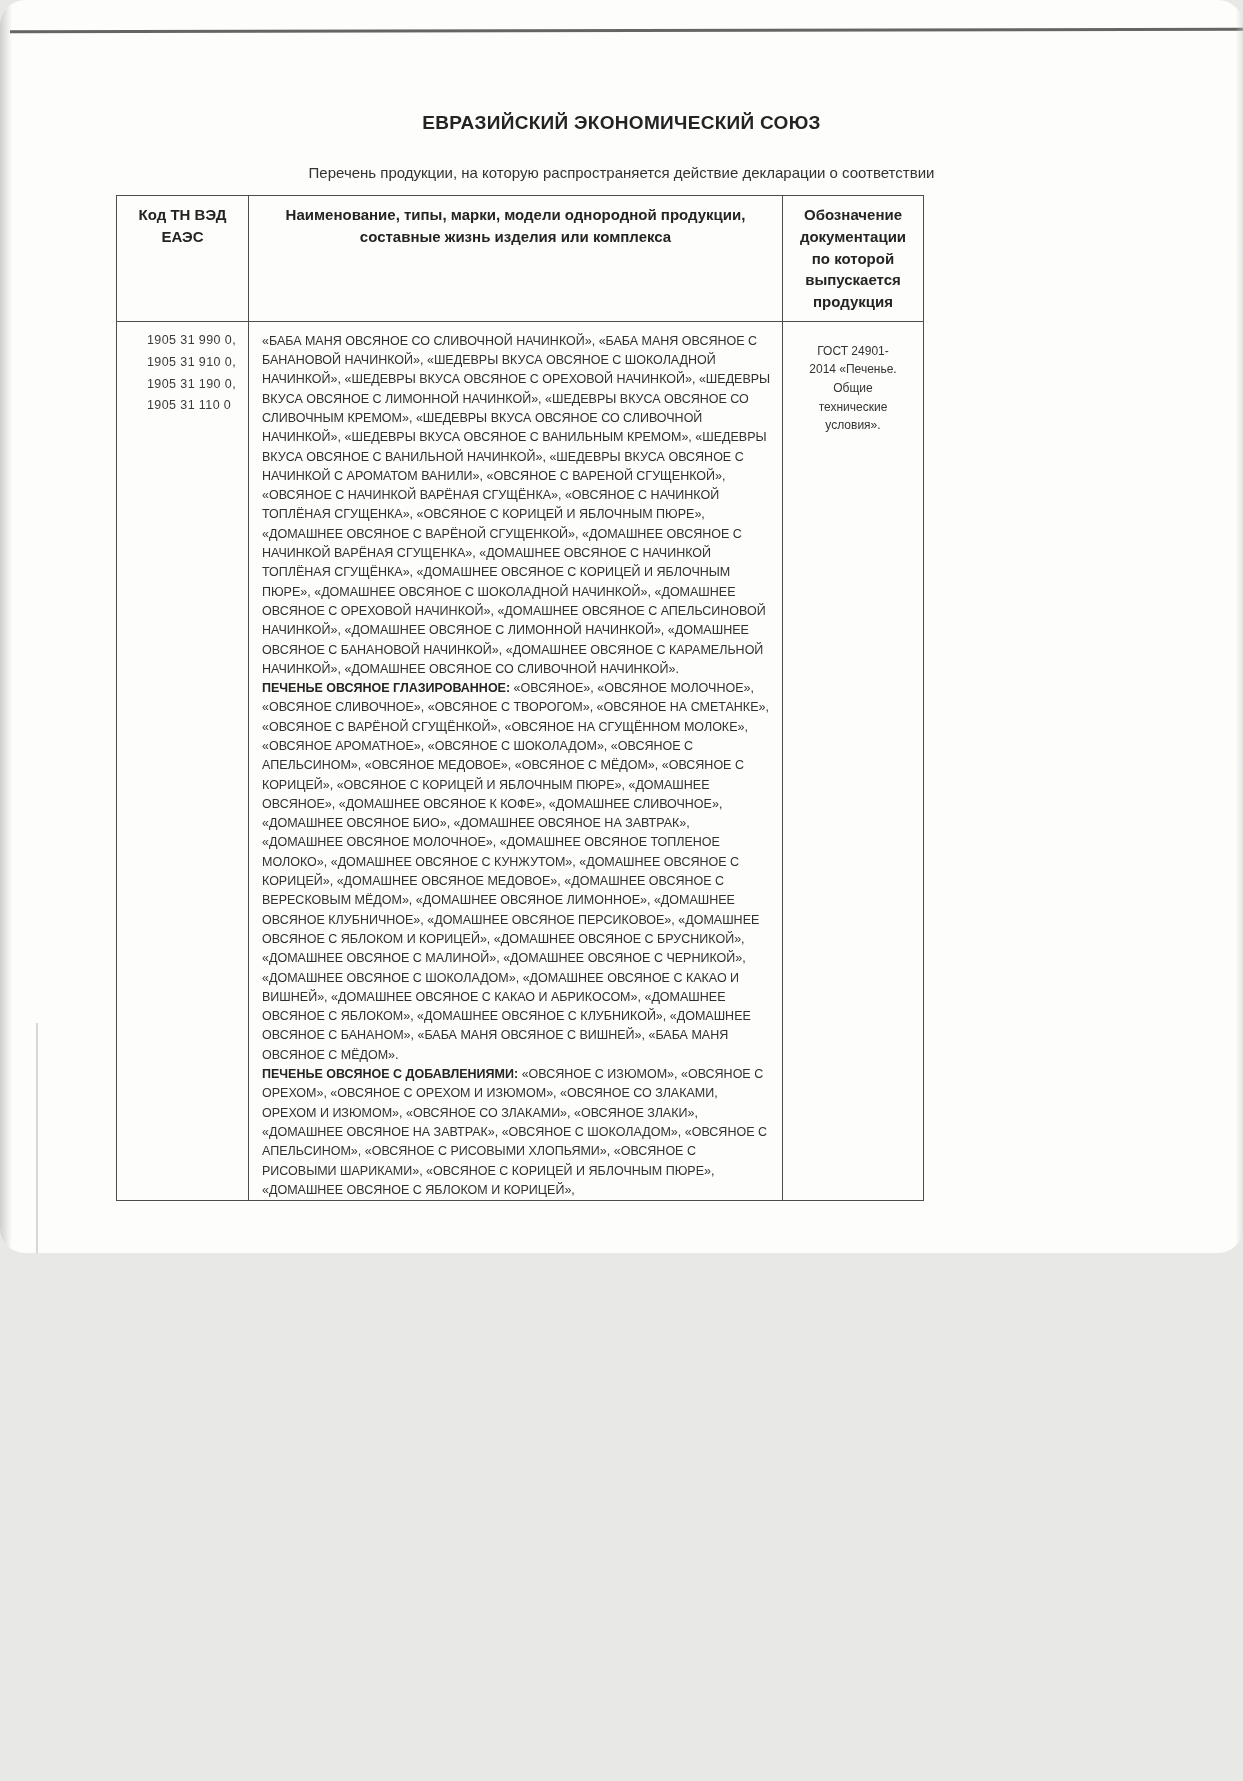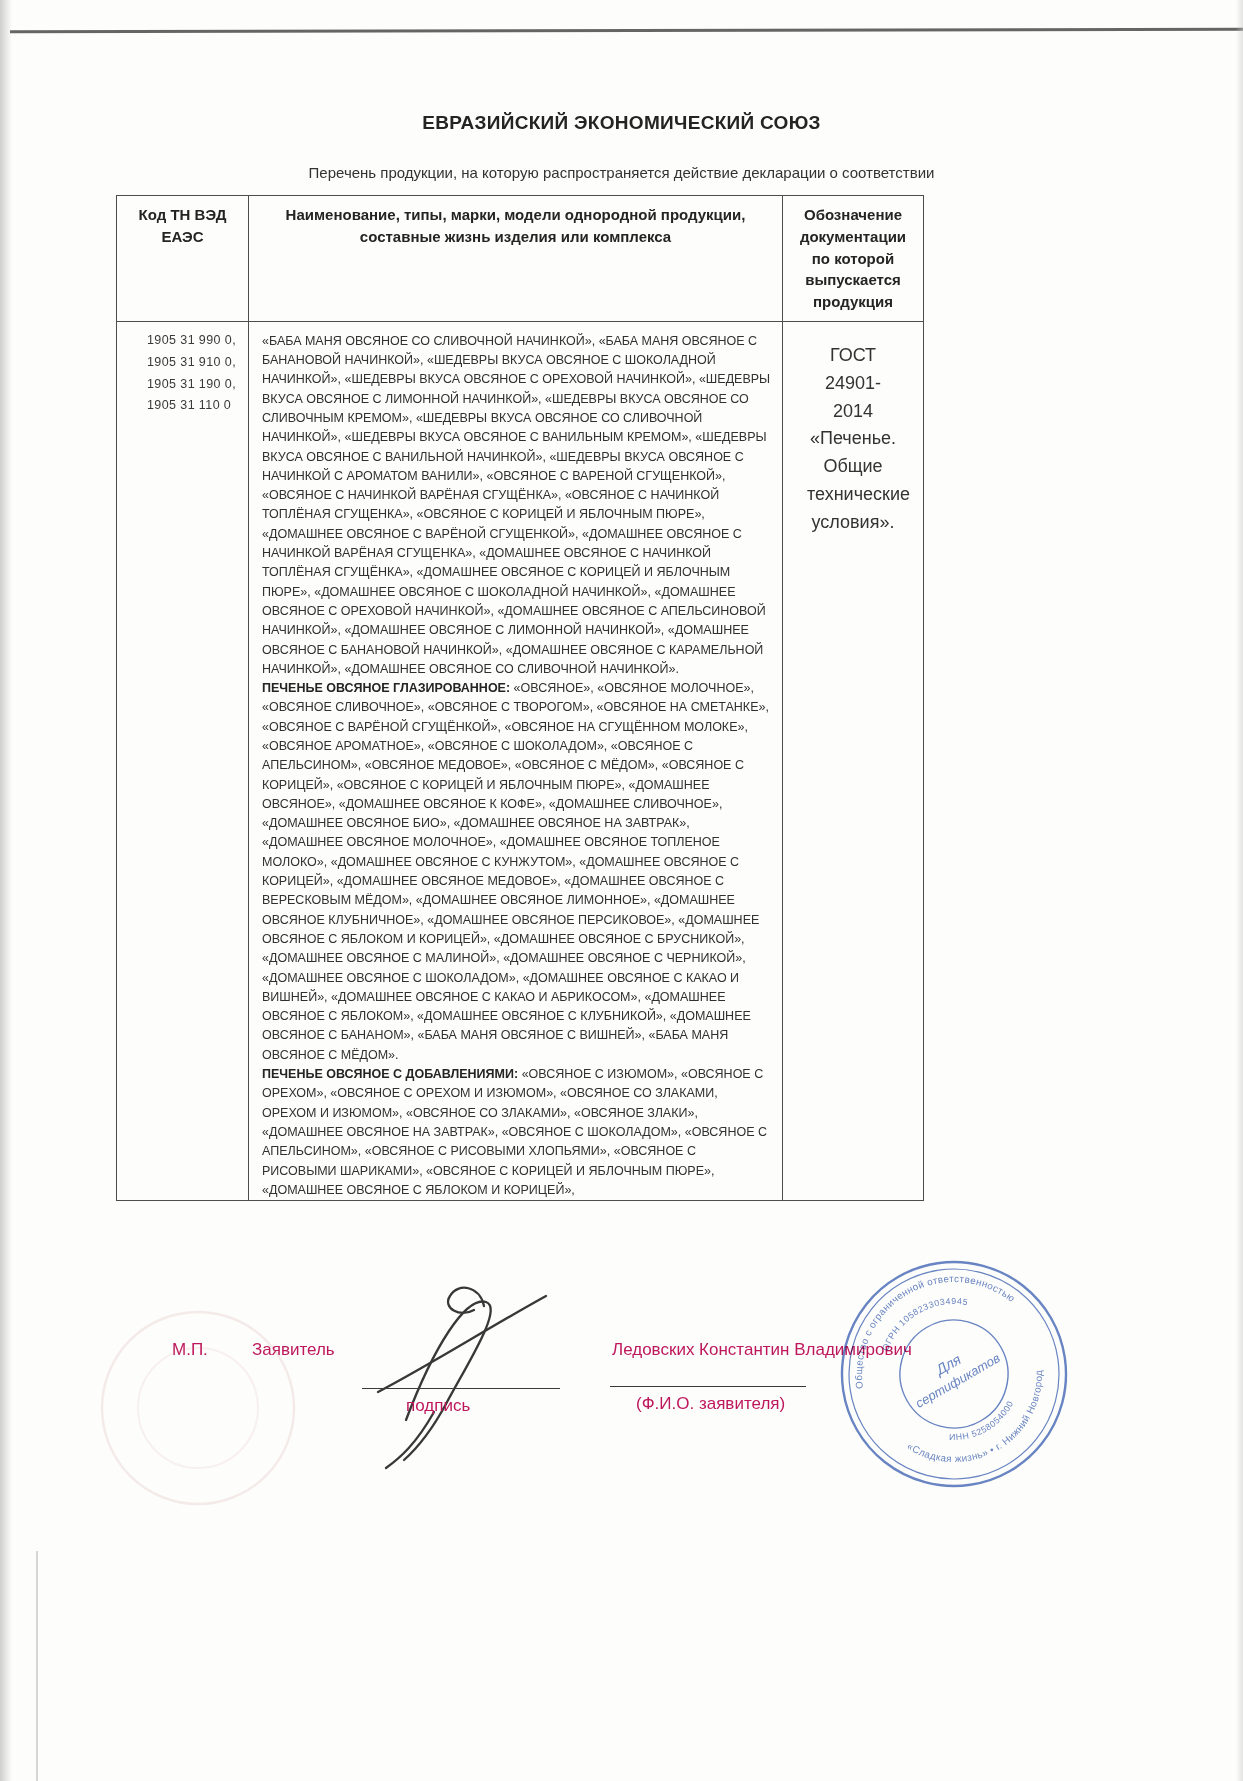--- a/index.html
+++ b/index.html
@@ -1,24 +1,25 @@
 <!DOCTYPE html>
 <html><head>
 <meta charset="utf-8">
 <style>
   html, body { margin: 0; padding: 0; background: #e8e8e6; }
   .page {
     position: relative;
     width: 1243px;
-    height: 1781px;
+    height: 1253px;
     margin: 0 auto;
     background: #fdfdfb;
     color: #2e2e2e;
     font-family: "Liberation Sans", sans-serif;
     overflow: hidden;
+    border-radius: 25px;
   }
   
   .scan-top-line {
     position: absolute; top: 29px; left: 10px; right: 0; height: 3px;
     background: #4a4a48; opacity: .85; transform: rotate(-0.12deg);
   }
   .scan-left-edge {
     position: absolute; top: 0; left: 0; bottom: 0; width: 12px;
     background: linear-gradient(to right, #a9a9a5, rgba(255,255,255,0)); opacity: .55;
   }
@@ -68,21 +69,21 @@
     font-size: 12.5px;
     line-height: 19.3px;
     color: #303030;
     min-height: 846px;
   }
   td.prodlist p { margin: 0; }
   td.prodlist .lead { font-weight: bold; color: #242424; }
   td.doccell {
     text-align: center;
     padding: 20px 24px 10px 24px;
-    font-size: 18px;
+    font-size: 12px;
     line-height: 1.55;
     color: #333;
   }
 
   .footer-item { position: absolute; font-size: 17px; color: #be185d; }
   .sig-rule { position: absolute; height: 0; border-top: 1.6px solid #3a3a3a; }
   .sig-svg   { position: absolute; left: 338px; top: 1262px; }
   .stamp-svg { position: absolute; left: 836px; top: 1256px; mix-blend-mode: multiply; }
   .faint-stamp-svg { position: absolute; left: 78px; top: 1288px; }
 </style>

